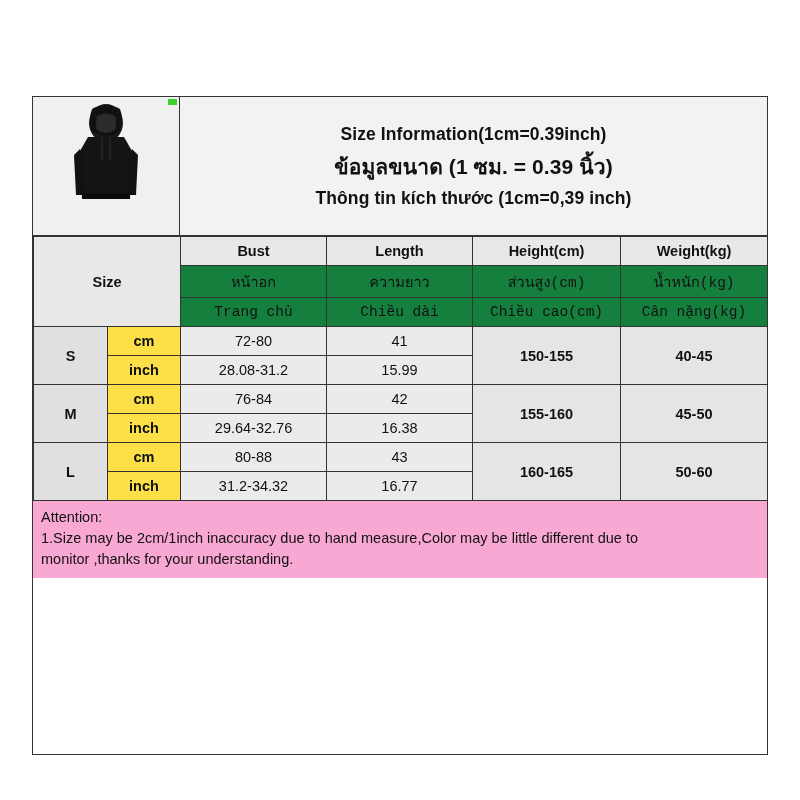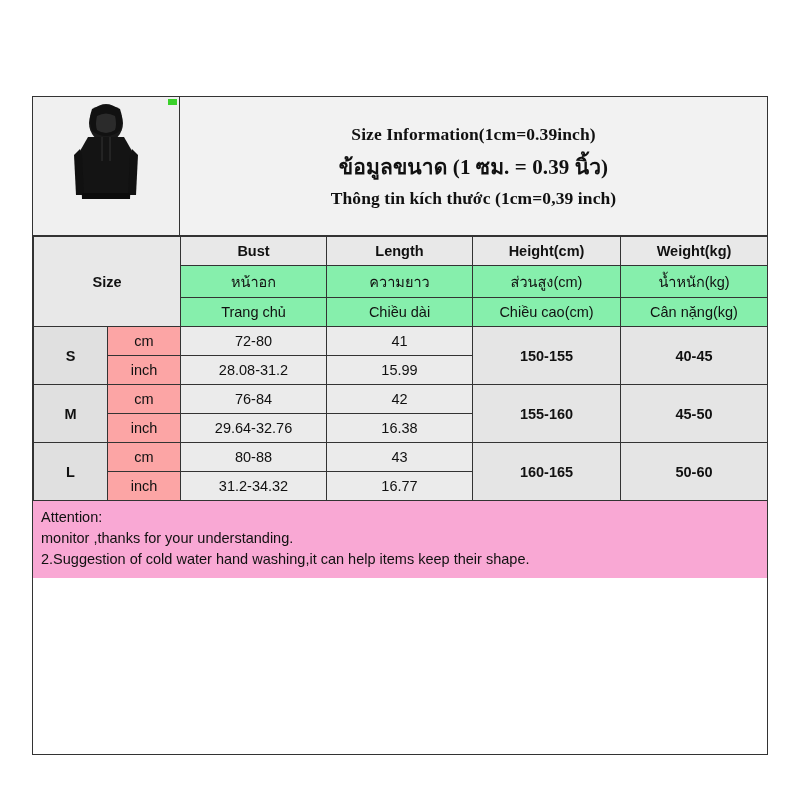--- a/index.html
+++ b/index.html
@@ -80,21 +80,20 @@
     padding: 0 10px;
     box-sizing: border-box;
   }
   .title-line {
     font-weight: bold;
     font-size: 17.5px;
     color: #111111;
     text-align: center;
     letter-spacing: 0.1px;
     white-space: nowrap;
-    font-family: Liberation Serif, serif;
   }
   .title-line.thai {
     font-size: 21px;
   }
 
   
   table.size-table {
     width: 100%;
     border-collapse: collapse;
     table-layout: fixed;
@@ -108,32 +107,33 @@
     height: 29px;
     padding: 4px 2px;
     box-sizing: border-box;
   }
   td.head {
     background: #e8e8e8;
     font-weight: bold;
     font-size: 15px;
   }
   td.head-sub {
-    background: #86efac;
+    background: #15803d;
     font-weight: normal;
     font-size: 14.5px;
+    font-family: Liberation Mono, monospace;
   }
   td.sizecol {
     background: #e0e0e0;
     font-weight: bold;
     font-size: 15px;
   }
   td.unitcol {
-    background: #fca5a5;
-    font-weight: normal;
+    background: #fde047;
+    font-weight: bold;
     font-size: 14.5px;
   }
   td.val {
     background: #ebebeb;
   }
   td.val-wide {
     background: #e5e5e5;
     font-weight: bold;
   }
 
@@ -255,18 +255,18 @@
         <tr>
           <td class="unitcol">inch</td>
           <td class="val">31.2-34.32</td>
           <td class="val">16.77</td>
         </tr>
       </tbody>
     </table>
 
     <div class="attention">
       <p>Attention:</p>
+      <p>1.Size may be 2cm/1inch inaccuracy due to hand measure,Color may be little different due to</p>
       <p>monitor ,thanks for your understanding.</p>
-      <p>2.Suggestion of cold water hand washing,it can help items keep their shape.</p>
     </div>
 
   </div>
 </div>
 
 </body></html>

